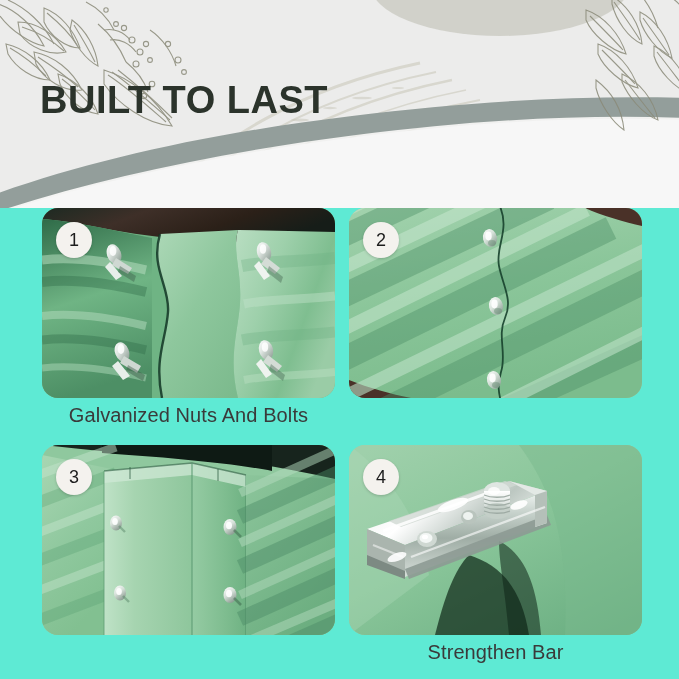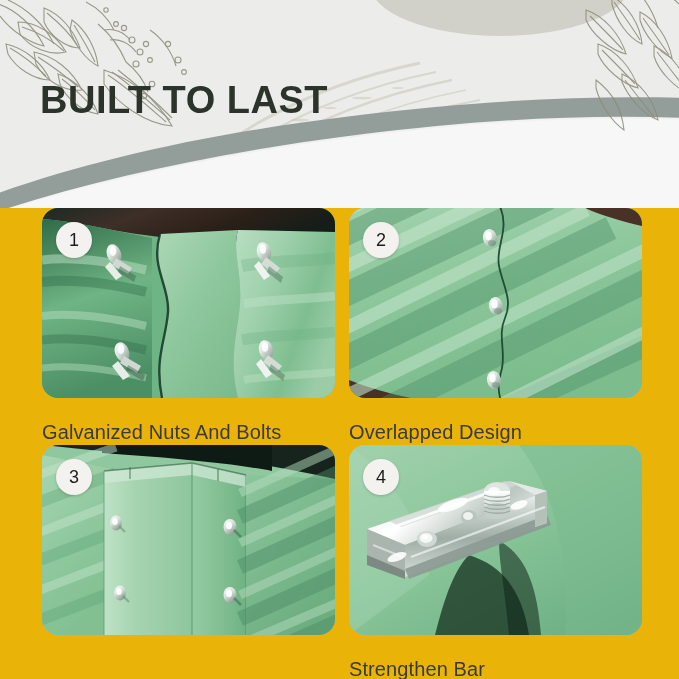--- a/index.html
+++ b/index.html
@@ -5,21 +5,21 @@
   * { margin:0; padding:0; box-sizing:border-box; }
   html, body {
     width:679px; height:679px;
     background:#f7f7f7;
     font-family:"Liberation Sans", sans-serif;
     overflow:hidden;
   }
   #page {
     position:relative;
     width:679px; height:679px;
-    background:#eab308;
+    background:#5eead4;
   }
 
   
   .header {
     position:absolute; left:0; top:0;
     width:679px; height:208px;
     overflow:hidden;
     background:#f7f7f7;
   }
   .header-svg { position:absolute; left:0; top:0; width:679px; height:208px; }
@@ -66,23 +66,23 @@
     border-radius:50%;
     background:#f4f2ee;
     display:flex; align-items:center; justify-content:center;
     font-size:18px;
     color:#1d1d1d;
     z-index:4;
     box-shadow:0 1px 3px rgba(0,0,0,0.18);
   }
 
   .caption {
-    margin-top:23px;
+    margin-top:6px;
     width:293px;
-    text-align:left;
+    text-align:center;
     font-size:20px;
     color:#3a3a3a;
     letter-spacing:0.1px;
     white-space:nowrap;
   }
 </style>
 </head>
 <body>
 
 <div id="page">
@@ -352,21 +352,20 @@
               <ellipse cx="0" cy="0" rx="7" ry="9" fill="url(#rivet2)" transform="rotate(-12)"></ellipse>
               <ellipse cx="-1.5" cy="-2" rx="3.2" ry="4.4" fill="#ffffff" opacity="0.9"></ellipse>
               <ellipse cx="2" cy="5" rx="4" ry="3" fill="#4f7a5e" opacity="0.35"></ellipse>
             </g>
           </g>
         </svg>
         <div class="badge">
           <span>2</span>
         </div>
       </div>
-      <div class="caption">Overlapped Design</div>
     </div>
 
     <div class="card card-3">
       <div class="photo">
         <svg viewBox="0 0 293 190" preserveAspectRatio="none">
           <defs>
             <linearGradient id="g3left" x1="0" y1="0" x2="0.4" y2="1">
               <stop offset="0" stop-color="#a8d6b2"></stop>
                 <stop offset="0.55" stop-color="#8fc89e"></stop>
               <stop offset="1" stop-color="#82c091"></stop>

